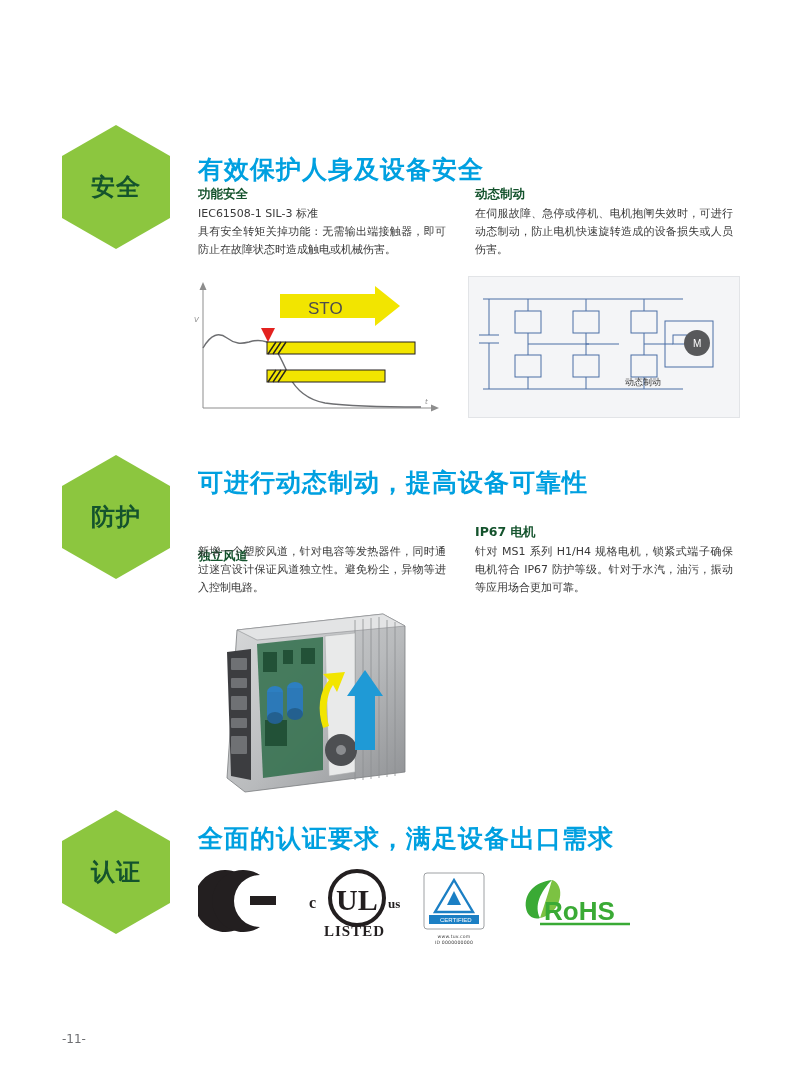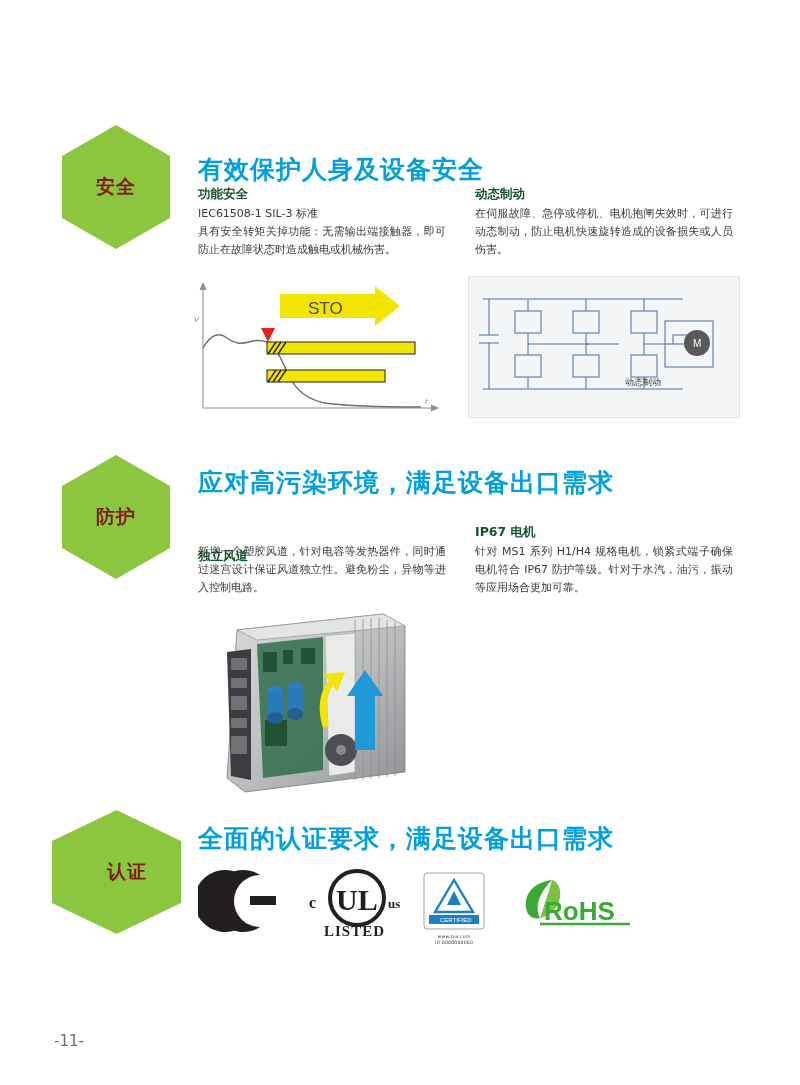--- a/index.html
+++ b/index.html
@@ -27,28 +27,28 @@
     width: 108px;
     height: 124px;
     background: #8cc63f;
     -webkit-clip-path: polygon(50% 0%, 100% 25%, 100% 75%, 50% 100%, 0% 75%, 0% 25%);
     clip-path: polygon(50% 0%, 100% 25%, 100% 75%, 50% 100%, 0% 75%, 0% 25%);
     display: flex;
     align-items: center;
     justify-content: center;
   }
   .hex span {
-    color: #7f1d1d;
-    font-size: 19px;
+    color: #14532d;
+    font-size: 24px;
     font-weight: bold;
     letter-spacing: 1px;
   }
   #hex-safety   { left: 62px; top: 125px; }
   #hex-protect  { left: 62px; top: 455px; }
-  #hex-cert     { left: 52px; top: 810px; padding-left: 21px; }
+  #hex-cert     { left: 62px; top: 810px; }
 
   
   .section-title {
     position: absolute;
     color: #00a0e0;
     font-size: 25px;
     font-weight: bold;
     letter-spacing: 1px;
     white-space: nowrap;
   }
@@ -150,23 +150,23 @@
     font-size: 4.6px;
     color: #444;
     text-align: center;
     letter-spacing: 0.2px;
     line-height: 1.25;
   }
 
   
   #page-number {
     position: absolute;
-    left: 54px;
+    left: 62px;
     top: 1032px;
-    font-size: 15px;
+    font-size: 12px;
     color: #6d6e71;
     text-align: right;
   }
 
   svg { display: block; }
 </style>
 </head>
 <body>
 
 <div class="page">
@@ -266,21 +266,21 @@
       <circle cx="228" cy="66" r="13" fill="#58595b"></circle>
       <text x="224" y="70" font-size="10" fill="#ffffff" font-family="Liberation Sans, sans-serif">M</text>
     </svg>
   </div>
   <div id="brake-caption">动态制动</div>
 
   <div class="hex" id="hex-protect">
     <span>防护</span>
   </div>
 
-  <div class="section-title" id="title-protect">应对高污染环境，满足设备出口需求</div>
+  <div class="section-title" id="title-protect">可进行动态制动，提高设备可靠性</div>
 
   <div class="sub-title" id="st-duct">独立风道</div>
   <div class="sub-body" id="sb-duct">新增一个塑胶风道，针对电容等发热器件，同时通过迷宫设计保证风道独立性。避免粉尘，异物等进入控制电路。</div>
 
   <div class="sub-title" id="st-ip67">IP67 电机</div>
   <div class="sub-body" id="sb-ip67">针对 MS1 系列 H1/H4 规格电机，锁紧式端子确保电机符合 IP67 防护等级。针对于水汽，油污，振动等应用场合更加可靠。</div>
 
   <div id="drive-photo">
     <svg width="225" height="200" viewBox="0 0 225 200">
       <defs>

